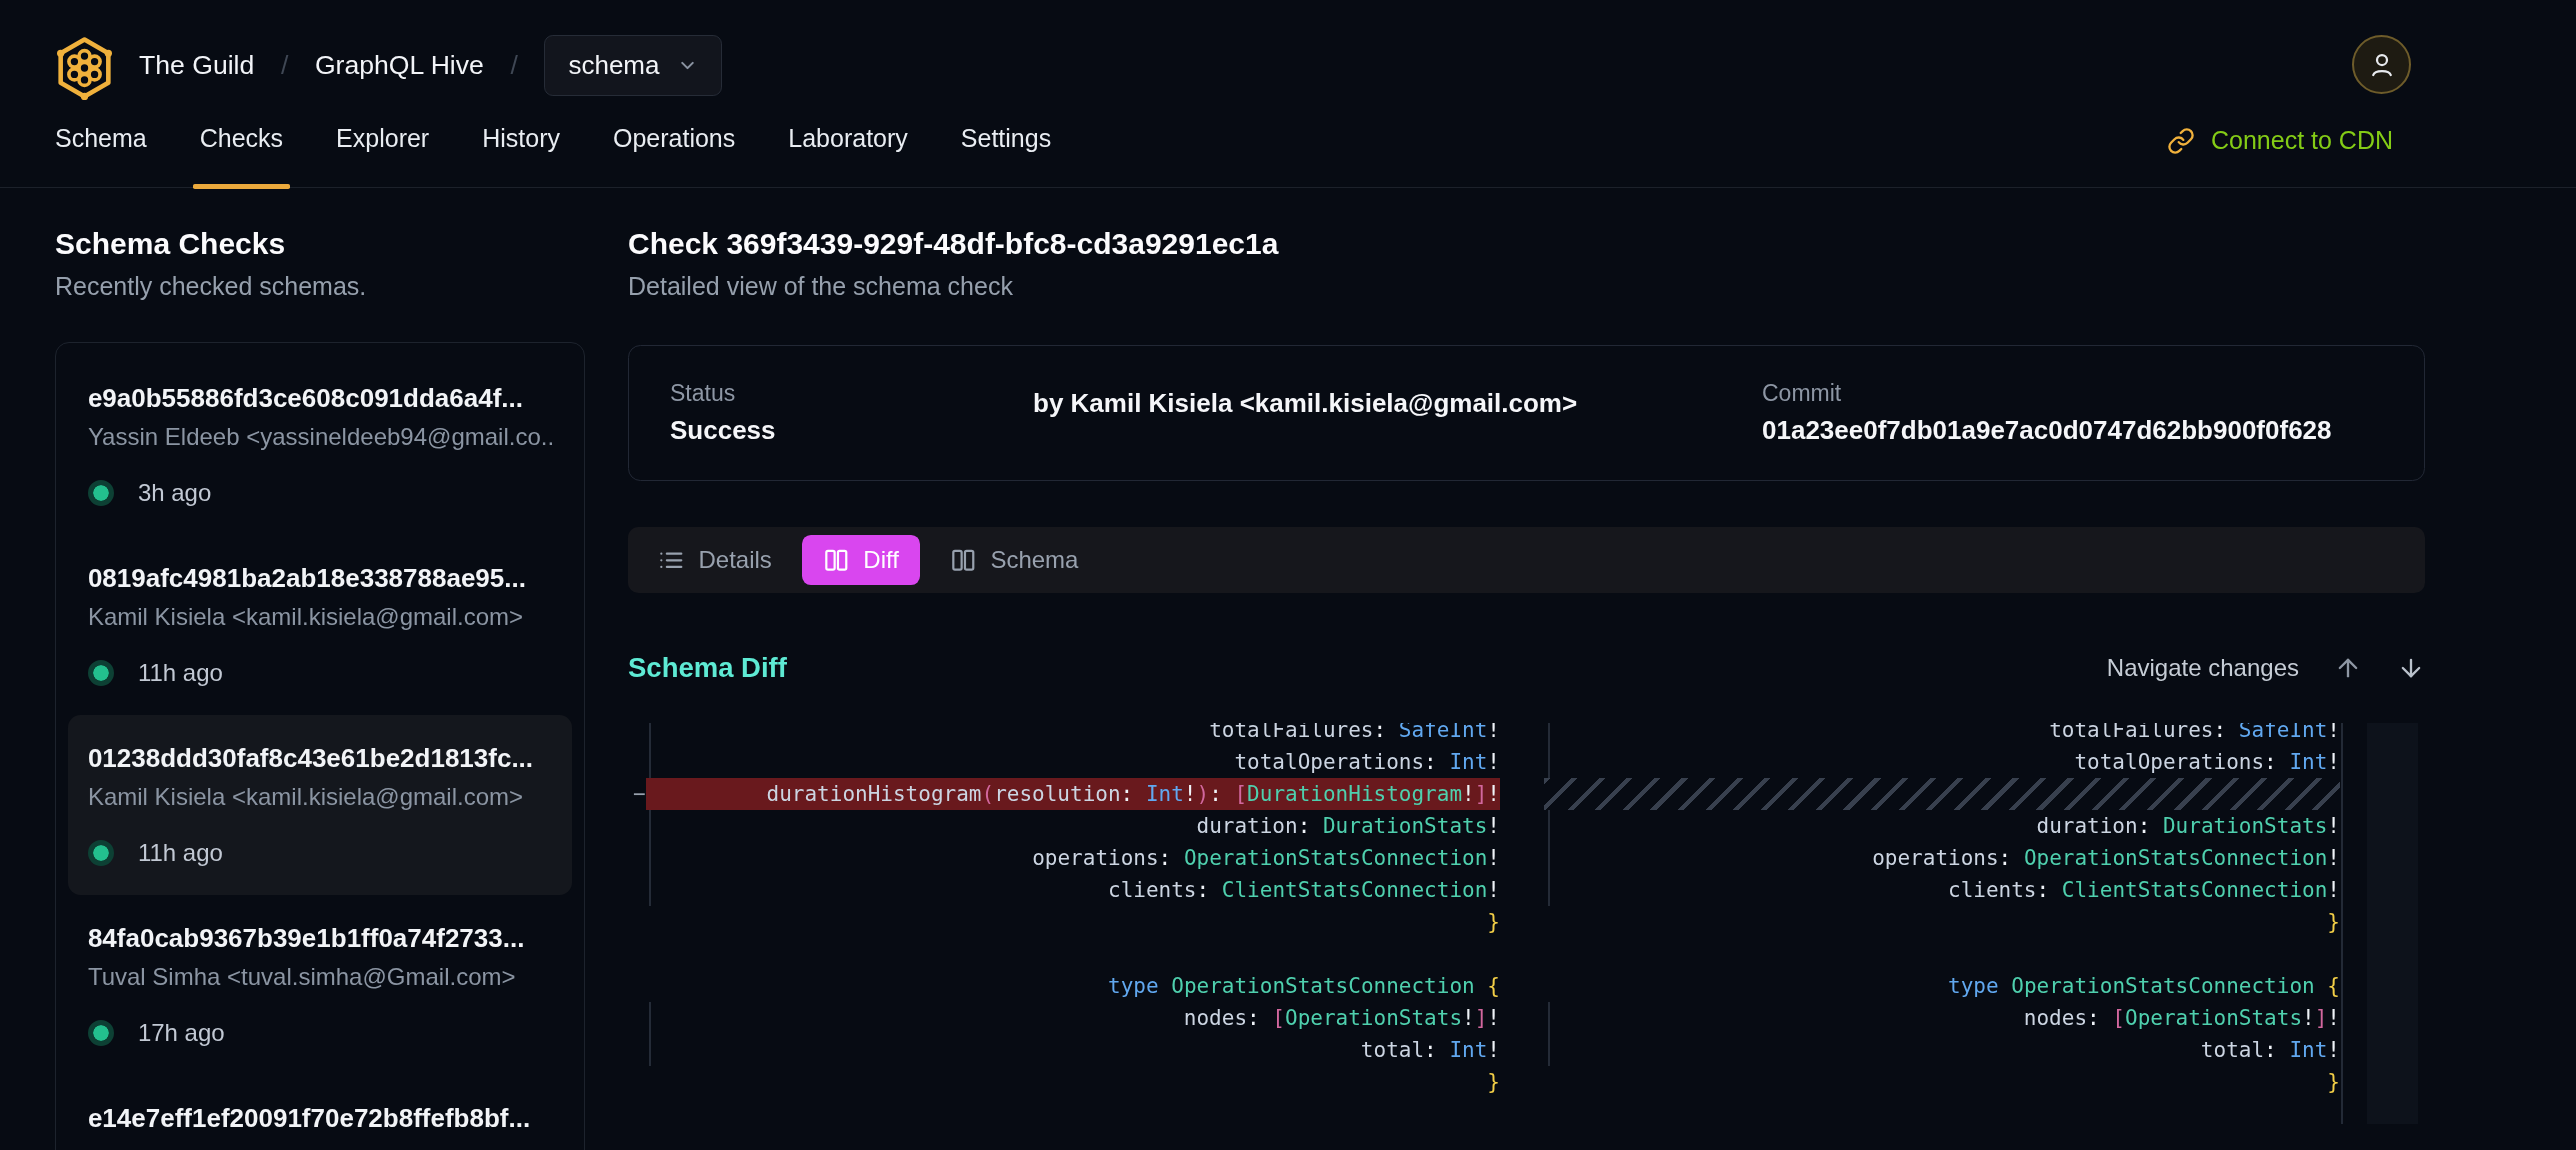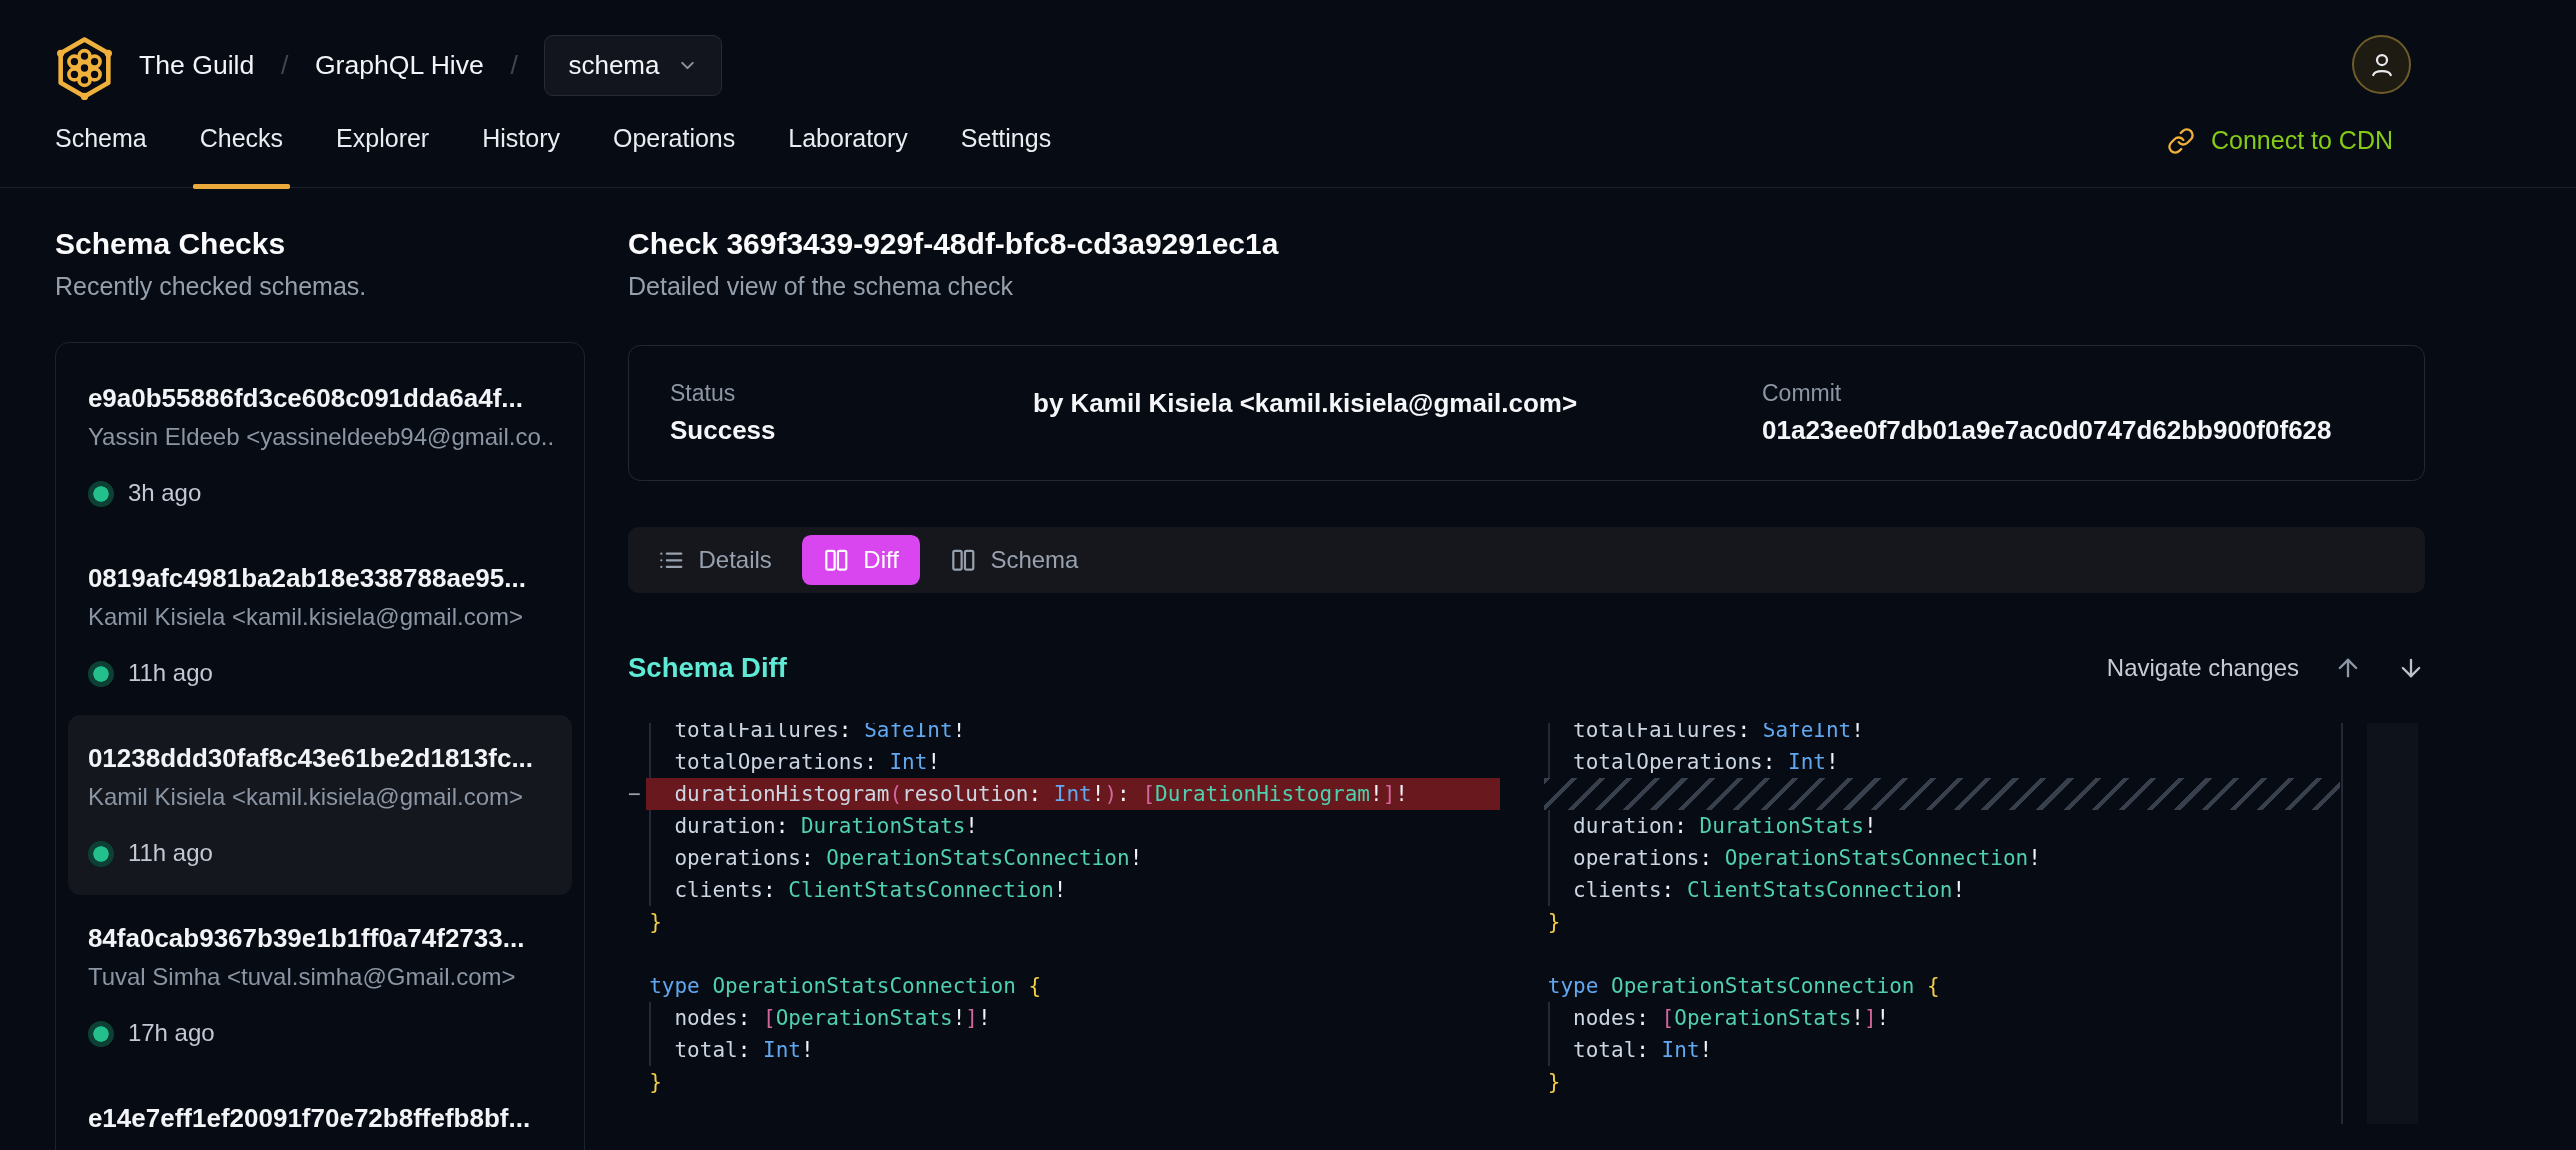--- a/index.html
+++ b/index.html
@@ -61,21 +61,21 @@
   .sidebar h2 { font-size: 30px; font-weight: 700; color: #fbfbfd; }
   .side-sub { font-size: 25px; color: #96a0ad; margin-top: 10.6px; }
   .check-list {
     margin-top: 41px; border: 1.8px solid #1d232d; border-radius: 14px;
     padding: 12.4px; height: 1241px;
   }
   .check-item { display: block; padding: 28px 19.5px; border-radius: 12.4px; cursor: pointer; }
   .check-item.selected { background: #14171d; }
   .ci-id { font-size: 26px; font-weight: 600; color: #f2f4f7; white-space: nowrap; overflow: hidden; }
   .ci-author { font-size: 24px; color: #8b95a3; margin-top: 8.9px; white-space: nowrap; overflow: hidden; }
-  .ci-meta { display: flex; align-items: flex-end; gap: 14px; margin-top: 28px; }
+  .ci-meta { display: flex; align-items: center; gap: 24px; margin-top: 28px; }
   .dot {
     width: 16px; height: 16px; border-radius: 50%;
     background: #23c08e; border: 5.3px solid #0d4034; background-clip: padding-box;
     box-sizing: content-box;
   }
   .ci-time { font-size: 24px; color: #c2c9d4; }
 
   
   .main h1 { font-size: 30px; font-weight: 700; color: #fbfbfd; }
   .main-sub { font-size: 25px; color: #96a0ad; margin-top: 10.6px; }
@@ -110,21 +110,21 @@
   .nav-changes { margin-left: auto; display: flex; align-items: center; gap: 35px; }
   .nav-changes .nc-label { font-size: 24px; color: #c6cdd6; }
   .nc-btn { background: none; border: none; cursor: pointer; padding: 0; }
   .nc-btn svg { width: 28px; height: 28px; }
   .nc-up svg { stroke: #8f98a5; }
   .nc-down svg { stroke: #bac2cc; }
 
   
   .diff { margin-top: 39px; position: relative; height: 401px; overflow: hidden; display: flex; gap: 26.6px; }
   .diff::before { content: ""; position: absolute; top: 0; bottom: 0; right: 82px; width: 1.8px; background: #232a36; z-index: 3; }
-  .pane { overflow: hidden; }
+  .pane { overflow: hidden; text-align: right; }
   .pane-left  { flex: 0 0 872px; }
   .pane-right { flex: 1; padding-right: 85px; }
   .pane-inner {
     margin-top: -8.9px;
     font-family: "DejaVu Sans Mono", "Liberation Mono", monospace;
     font-size: 21px; white-space: pre;
   }
   .cl { display: flex; height: 32px; line-height: 32px; }
   .gut { flex: 0 0 17.7px; color: #98a1ae; }
   .cc { flex: 1; position: relative; padding-left: 3.5px; min-width: 0; }

